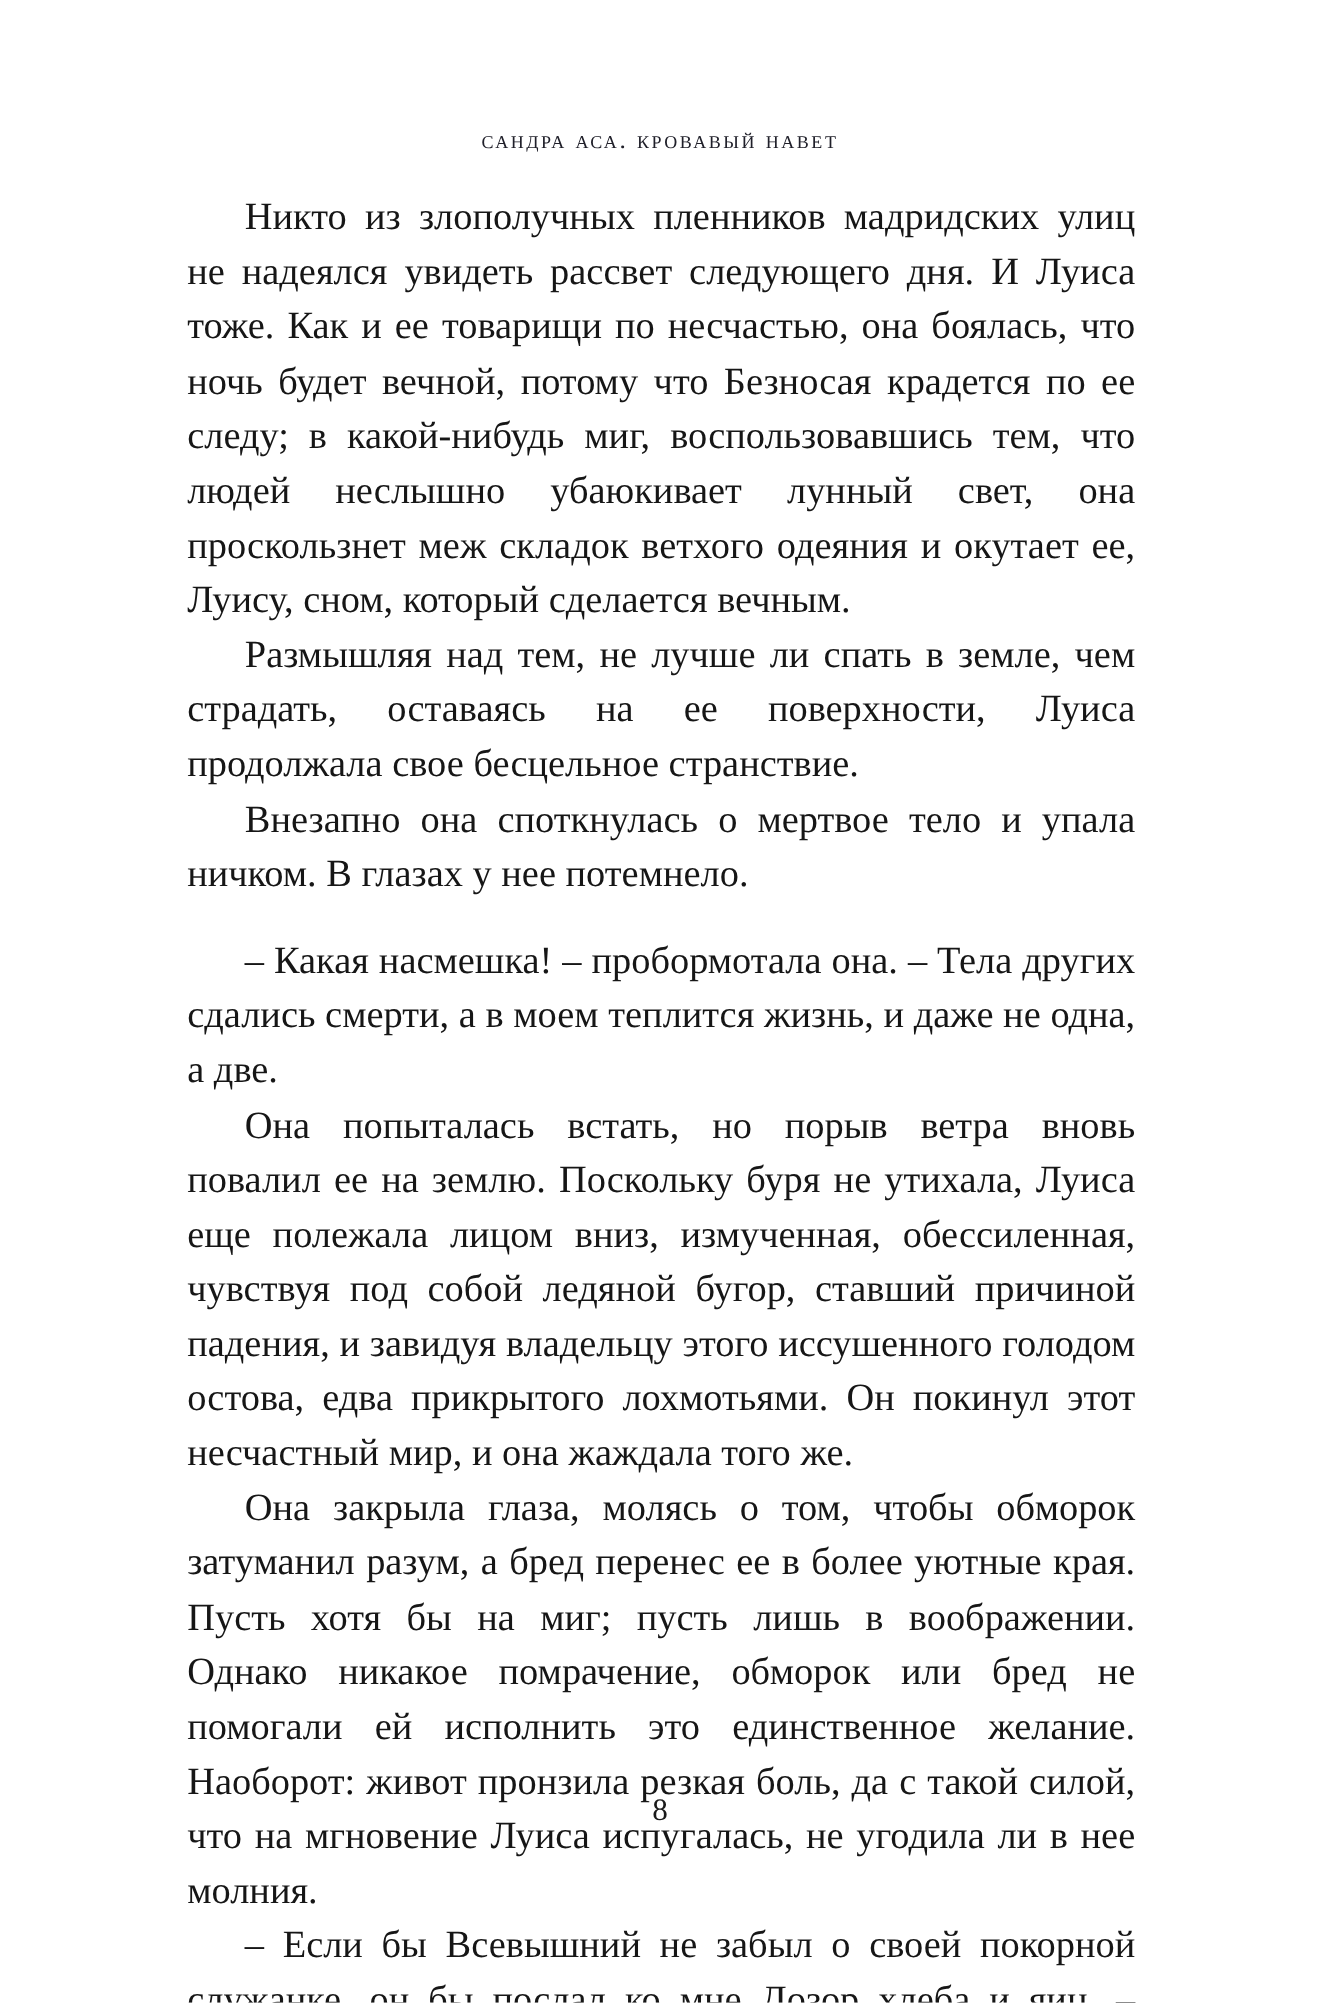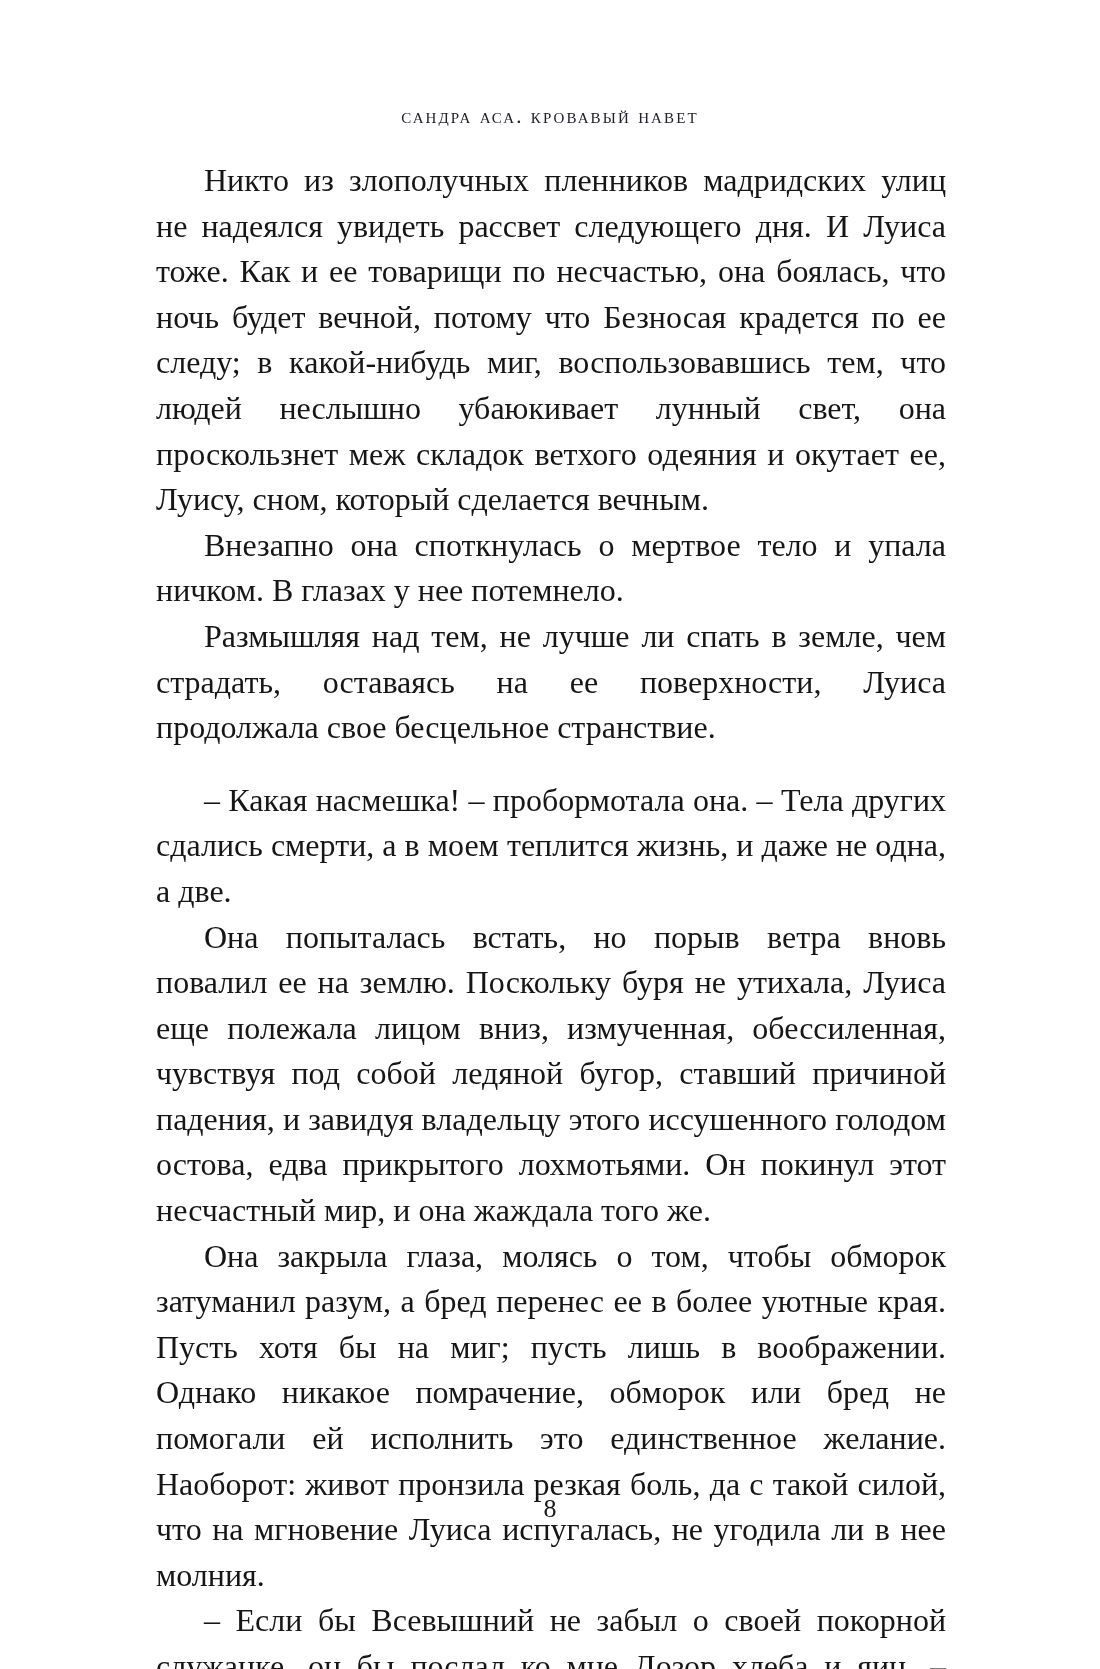--- a/index.html
+++ b/index.html
@@ -67,22 +67,22 @@
 </style>
 </head>
 <body>
 
 <div class="page" style="background: rgb(255, 255, 255);">
 
   <div class="running-head">Сандра Аса. Кровавый навет</div>
 
   <div class="text-block">
     <p class="para" style="color: rgb(22, 22, 22);">Никто из злополучных пленников мадридских улиц не надеялся увидеть рассвет следующего дня. И Луиса тоже. Как и ее товарищи по несчастью, она боялась, что ночь будет вечной, потому что Безносая крадется по ее следу; в какой-нибудь миг, воспользовавшись тем, что людей неслышно убаюкивает лунный свет, она проскользнет меж складок ветхого одеяния и окутает ее, Луису, сном, который сделается вечным.</p>
+    <p class="para" style="color: rgb(22, 22, 22);">Размышляя над тем, не лучше ли спать в земле, чем страдать, оставаясь на ее поверхности, Луиса продолжала свое бесцельное странствие.</p>
     <p class="para" style="color: rgb(22, 22, 22);">Внезапно она споткнулась о мертвое тело и упала ничком. В глазах у нее потемнело.</p>
-    <p class="para" style="color: rgb(22, 22, 22);">Размышляя над тем, не лучше ли спать в земле, чем страдать, оставаясь на ее поверхности, Луиса продолжала свое бесцельное странствие.</p>
     <p class="para" style="color: rgb(22, 22, 22); margin-top: 27px;">– Какая насмешка! – пробормотала она. – Тела других сдались смерти, а в моем теплится жизнь, и даже не одна, а две.</p>
     <p class="para" style="color: rgb(22, 22, 22);">Она попыталась встать, но порыв ветра вновь повалил ее на землю. Поскольку буря не утихала, Луиса еще полежала лицом вниз, измученная, обессиленная, чувствуя под собой ледяной бугор, ставший причиной падения, и завидуя владельцу этого иссушенного голодом остова, едва прикрытого лохмотьями. Он покинул этот несчастный мир, и она жаждала того же.</p>
     <p class="para" style="color: rgb(22, 22, 22);">Она закрыла глаза, молясь о том, чтобы обморок затуманил разум, а бред перенес ее в более уютные края. Пусть хотя бы на миг; пусть лишь в воображении. Однако никакое помрачение, обморок или бред не помогали ей исполнить это единственное желание. Наоборот: живот пронзила резкая боль, да с такой силой, что на мгновение Луиса испугалась, не угодила ли в нее молния.</p>
     <p class="para" style="color: rgb(22, 22, 22);">– Если бы Всевышний не забыл о своей покорной служанке, он бы послал ко мне Дозор хлеба и яиц, – вздохнула она, одной рукой придерживая выпуклый живот, а другой опираясь на покойника, чтобы встать.</p>
   </div>
 
   <div class="folio">8</div>
 
 </div>
 

